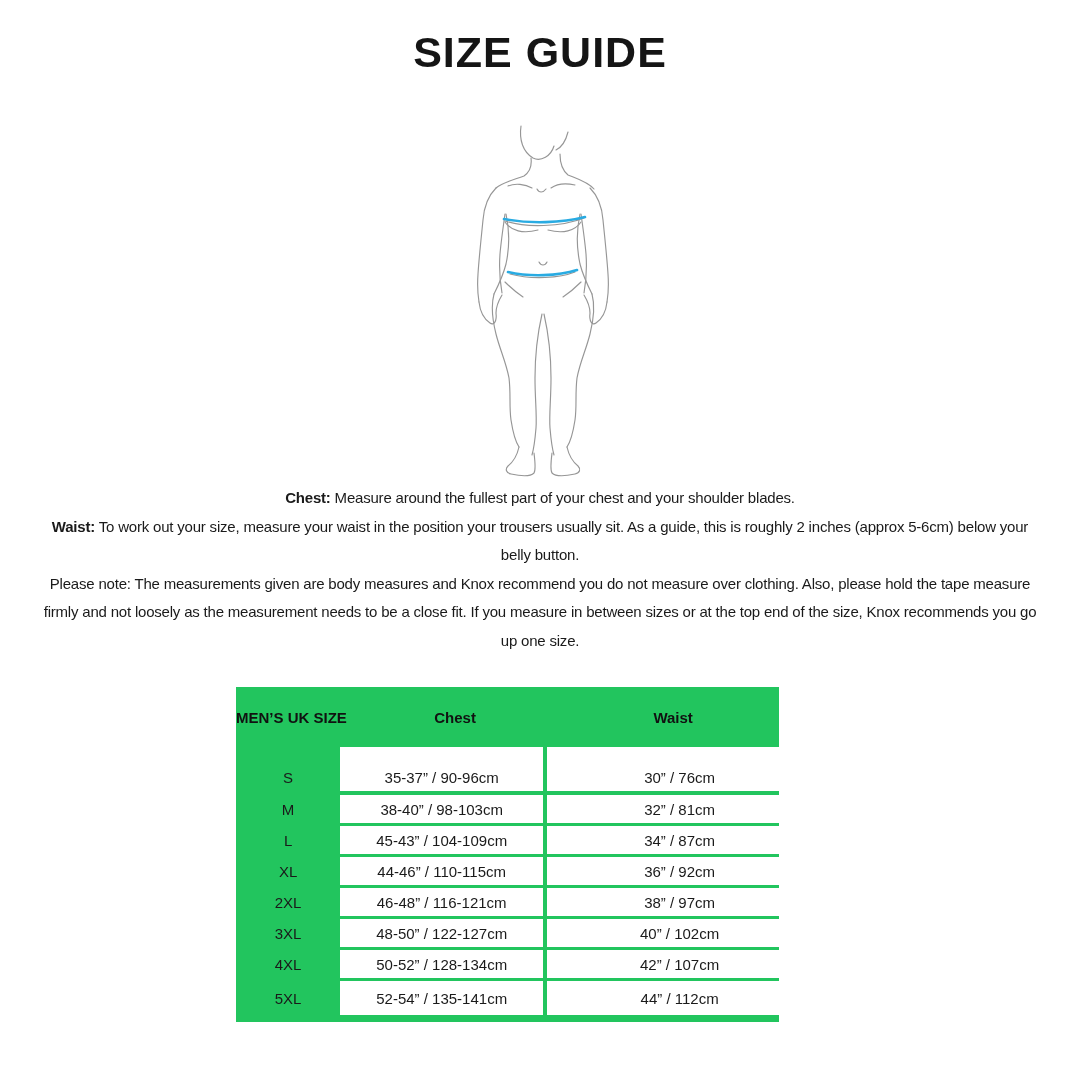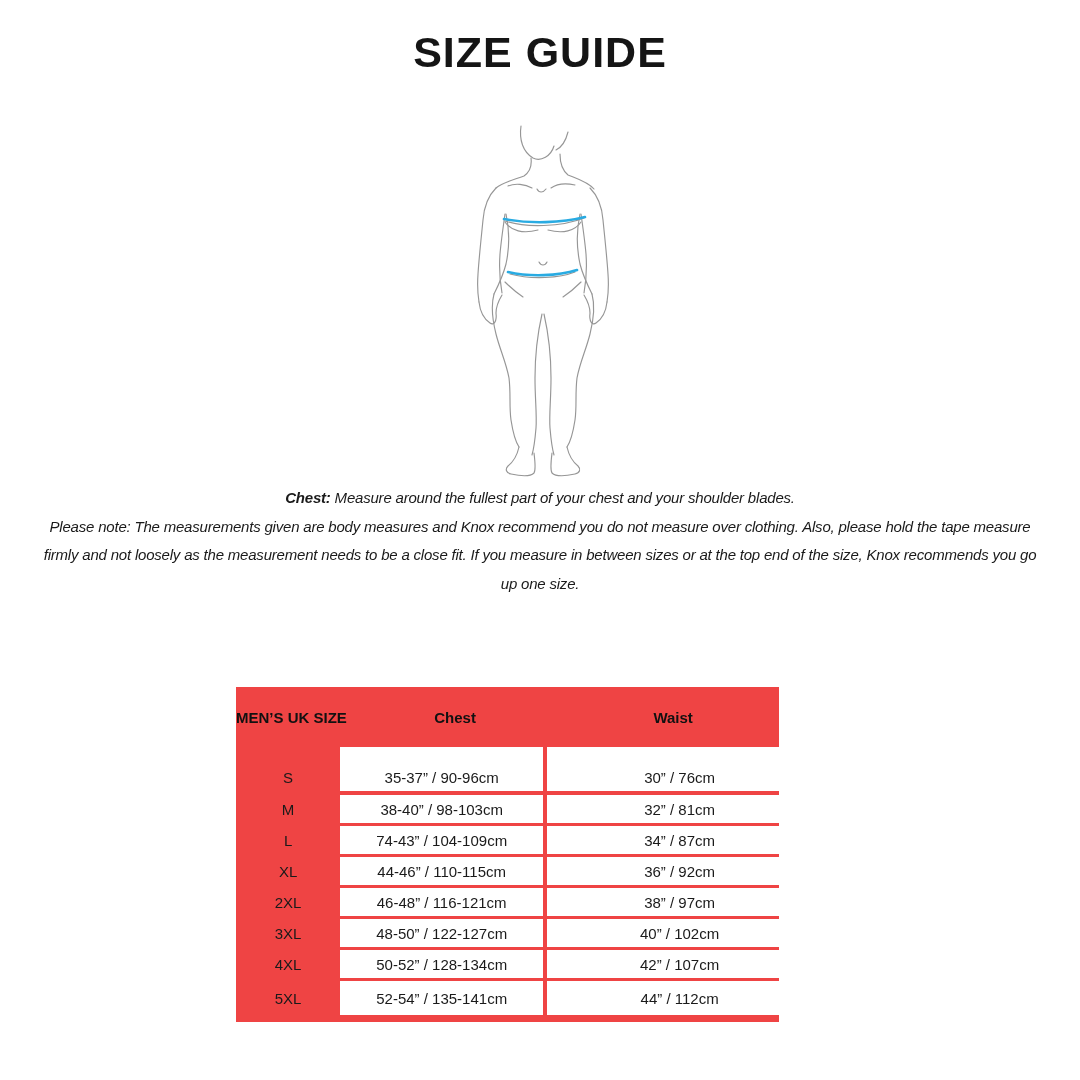--- a/index.html
+++ b/index.html
@@ -34,31 +34,30 @@
   .instructions {
     position: absolute;
     top: 484px;
     left: 40px;
     width: 1000px;
     font-size: 15px;
     line-height: 28.5px;
     letter-spacing: -0.2px;
     text-align: center;
     color: #1a1a1a;
-    font-style: italic;
   }
   .instructions .para { margin: 0; }
   .instructions .b { font-weight: bold; }
   .sg-table {
     position: absolute;
     left: 236px;
     top: 687px;
     width: 543px;
     height: 335px;
-    background: #ef4444;
+    background: #22c55e;
     font-size: 15px;
   }
   .sg-header {
     height: 60px;
     display: flex;
     align-items: center;
     font-weight: bold;
     color: #111111;
   }
   .sg-header .sg-h { text-align: center; }
@@ -122,20 +121,21 @@
         <path d="M567 447 C569 456 573 462 578 466 C581 469 580 473 575 474 C566 476 556 477 552 473 C550 470 551 461 552 453"></path>
         <path d="M510 274 C532 280 560 278 575 272"></path>
       </g>
       <path d="M504 219 C530 224 562 223 585 217" fill="none" stroke="#29abe2" stroke-width="2.6" stroke-linecap="round"></path>
       <path d="M508 272 C530 277 558 276 577 270" fill="none" stroke="#29abe2" stroke-width="2.6" stroke-linecap="round"></path>
     </svg>
   </div>
 
   <div class="instructions" id="instructions">
       <div class="para"><span class="b">Chest:</span><span> Measure around the fullest part of your chest and your shoulder blades.</span></div>
+      <div class="para"><span class="b">Waist:</span><span> To work out your size, measure your waist in the position your trousers usually sit. As a guide, this is roughly 2 inches (approx 5-6cm) below your belly button.</span></div>
       <div class="para"><span>Please note: The measurements given are body measures and Knox recommend you do not measure over clothing. Also, please hold the tape measure firmly and not loosely as the measurement needs to be a close fit. If you measure in between sizes or at the top end of the size, Knox recommends you go up one size.</span></div>
     </div>
 
   <div class="sg-table">
     <div class="sg-header">
       <div class="sg-h col-size">MEN’S UK SIZE</div>
       <div class="sg-h col-chest">Chest</div>
       <div class="sg-h col-waist">Waist</div>
     </div>
     <div id="table-body">
@@ -144,21 +144,21 @@
           <div class="sg-chest cell">35-37” / 90-96cm</div>
           <div class="sg-waist cell">30” / 76cm</div>
         </div>
         <div class="sg-row">
           <div class="sg-size">M</div>
           <div class="sg-chest cell">38-40” / 98-103cm</div>
           <div class="sg-waist cell">32” / 81cm</div>
         </div>
         <div class="sg-row">
           <div class="sg-size">L</div>
-          <div class="sg-chest cell">74-43” / 104-109cm</div>
+          <div class="sg-chest cell">45-43” / 104-109cm</div>
           <div class="sg-waist cell">34” / 87cm</div>
         </div>
         <div class="sg-row">
           <div class="sg-size">XL</div>
           <div class="sg-chest cell">44-46” / 110-115cm</div>
           <div class="sg-waist cell">36” / 92cm</div>
         </div>
         <div class="sg-row">
           <div class="sg-size">2XL</div>
           <div class="sg-chest cell">46-48” / 116-121cm</div>

